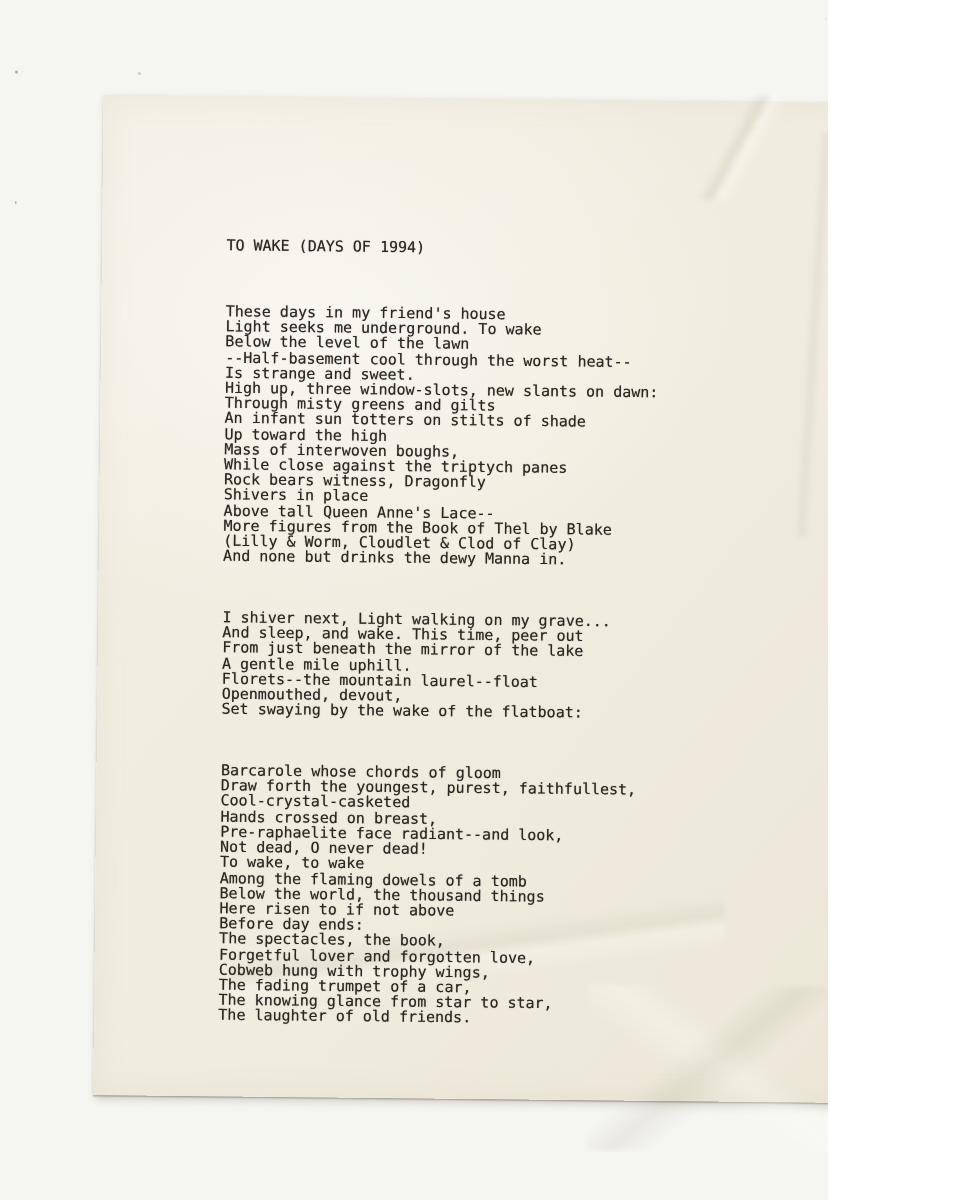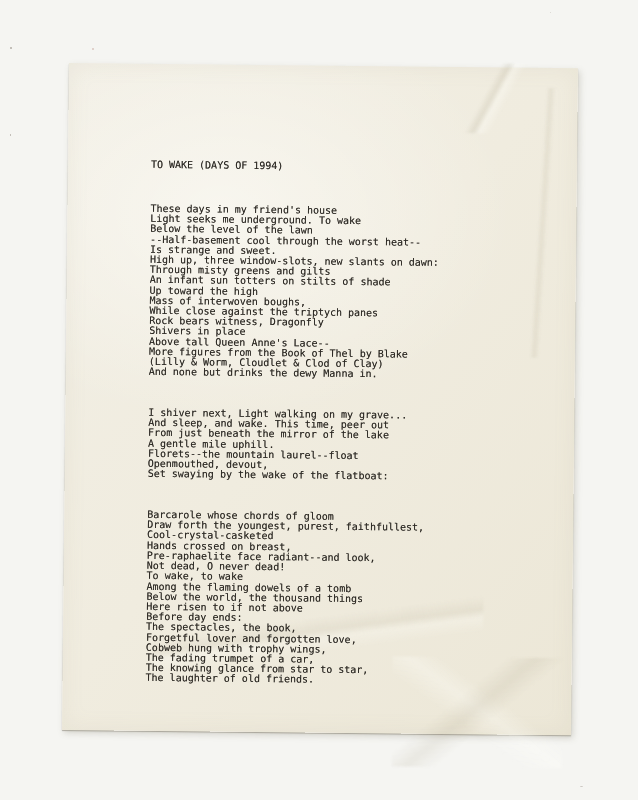--- a/index.html
+++ b/index.html
@@ -8,21 +8,21 @@
     --ink: #2b2823;
   }
   * { box-sizing: border-box; }
   html, body { margin: 0; padding: 0; }
   body {
     width: 638px; height: 800px;
     font-family: "DejaVu Sans Mono", monospace;
   }
   .scan {
     position: relative;
-    width: 638px; height: 800px;
+    width: 552px; height: 800px;
     background: var(--bg);
     overflow: hidden;
   }
   .speck {
     position: absolute;
     width: 2px; height: 2px;
     border-radius: 50%;
     background: rgba(125, 115, 105, 0.55);
   }
   .speck.s1 { left: 10px;  top: 47px;  }

